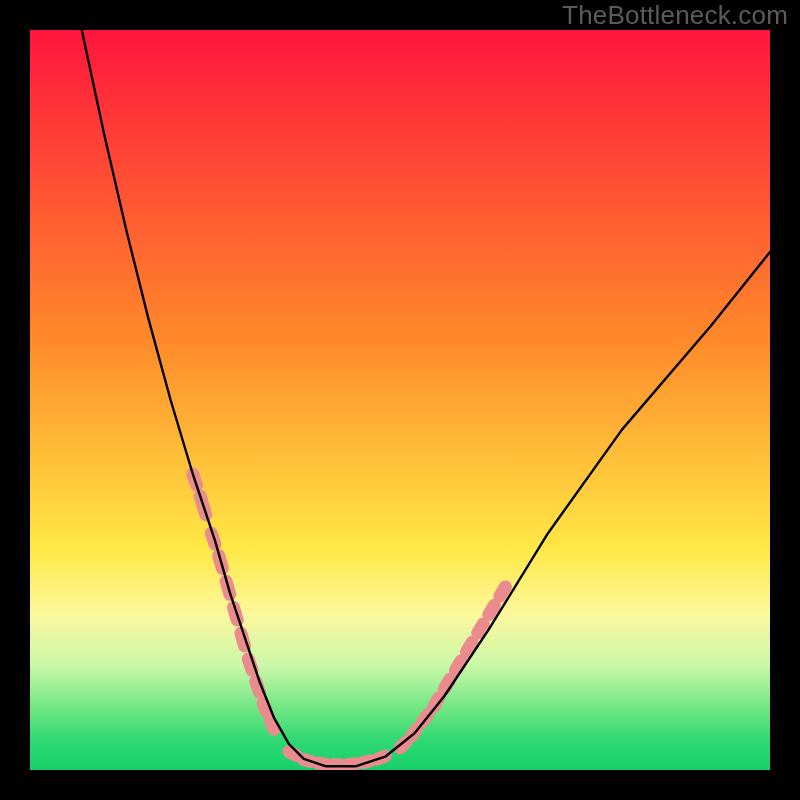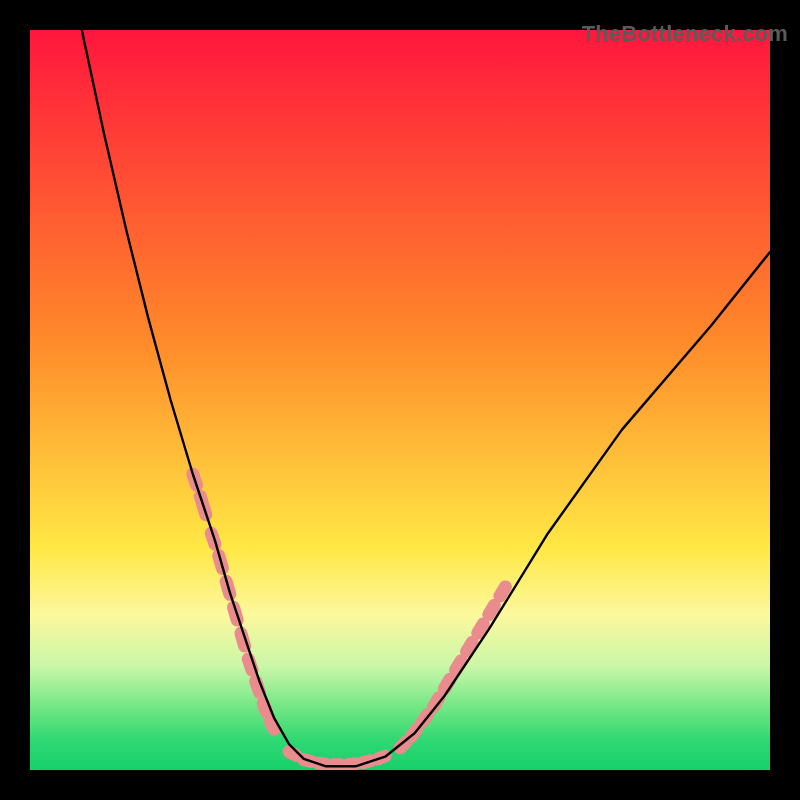--- a/index.html
+++ b/index.html
@@ -6,25 +6,25 @@
     margin: 0;
     padding: 0;
     width: 800px;
     height: 800px;
     background: #000;
     position: relative;
     font-family: Arial, Helvetica, sans-serif;
   }
   .watermark {
     position: absolute;
-    top: 21px;
+    top: 0;
     right: 12px;
     color: #5b5b5b;
-    font-size: 22px;
-    font-weight: 700;
+    font-size: 26px;
+    font-weight: 400;
     letter-spacing: 0.2px;
     z-index: 10;
   }
   .plot-frame {
     position: absolute;
     left: 30px;
     top: 30px;
     width: 740px;
     height: 740px;
     background: #000;

